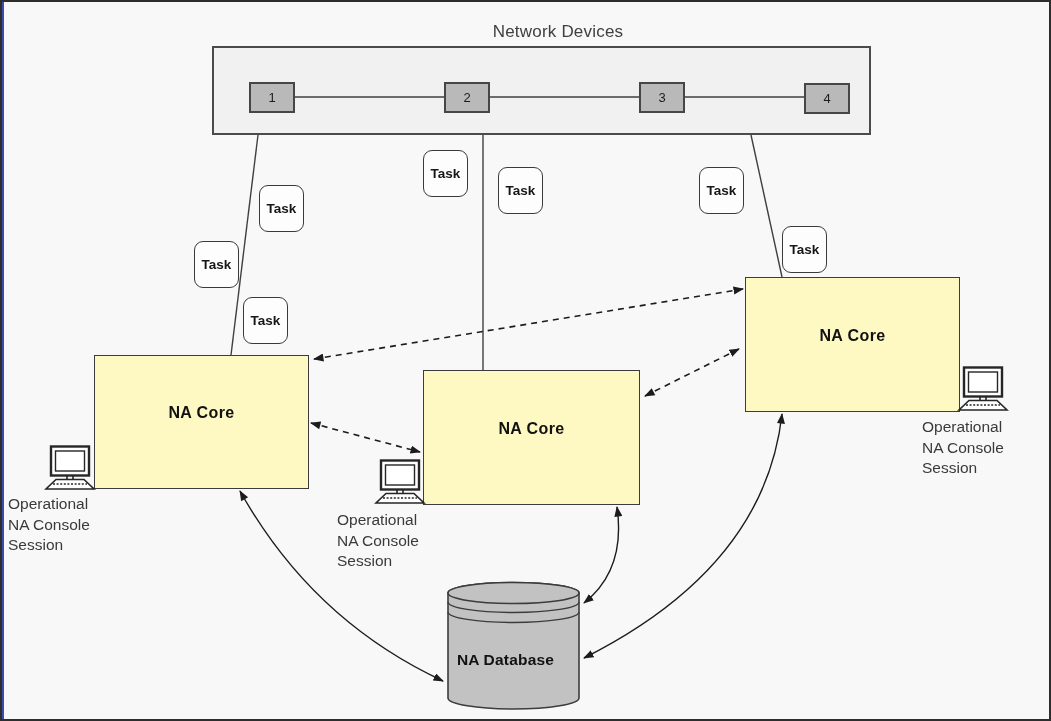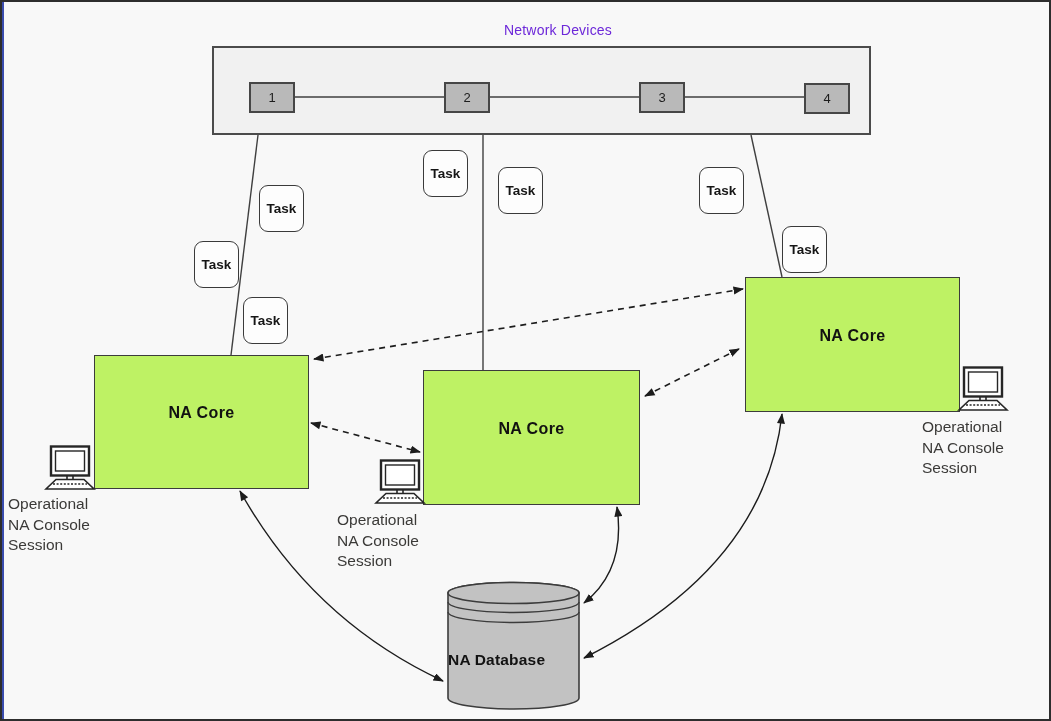--- a/index.html
+++ b/index.html
@@ -9,45 +9,45 @@
     background:#f8f8f8;
     border:2px solid #2d2d2d;
     box-sizing:border-box;
     overflow:hidden;
     font-family:"Liberation Sans", sans-serif;
     color:#141414;
   }
   .blue-edge{position:absolute;left:0;top:0;width:2px;height:100%;background:#3a4cae;z-index:60;}
   .abs{position:absolute;box-sizing:border-box;}
   .diagram-title{
-    font-size:14px;letter-spacing:.2px;color:#6d28d9;
+    font-size:17px;letter-spacing:.2px;color:#404040;
     text-align:center;z-index:10;
   }
   .net-container{
     background:#f1f1f1;border:2px solid #4b4b4b;z-index:2;
   }
   .device-box{
     width:46px;height:31px;background:#b9b9b9;border:2px solid #464646;
     display:flex;align-items:center;justify-content:center;
     font-size:13px;color:#1c1c1c;z-index:4;
   }
   .core-box{
-    background:#bef264;border:1.6px solid #3c3c3c;
+    background:#fef9c3;border:1.6px solid #3c3c3c;
     display:flex;align-items:center;justify-content:center;
     padding-bottom:18px;
     font-size:16px;font-weight:bold;letter-spacing:.4px;color:#111;
     z-index:5;
   }
   .task-pill{
     width:45px;height:47px;background:#fdfdfd;border:1.6px solid #3a3a3a;
     border-radius:9px;display:flex;align-items:center;justify-content:center;
     font-size:13.5px;font-weight:bold;color:#161616;z-index:8;
   }
   .db-label{
-    width:115px;font-size:15.5px;font-weight:bold;
+    width:115px;text-align:center;font-size:15.5px;font-weight:bold;
     color:#121212;z-index:7;letter-spacing:.2px;
   }
   .console-text{
     width:126px;text-align:left;font-size:15.5px;line-height:20.5px;
     color:#3b3a38;z-index:6;
   }
   .console-icon{z-index:6;}
   #wires{position:absolute;left:0;top:0;z-index:3;}
 </style>
 </head>

